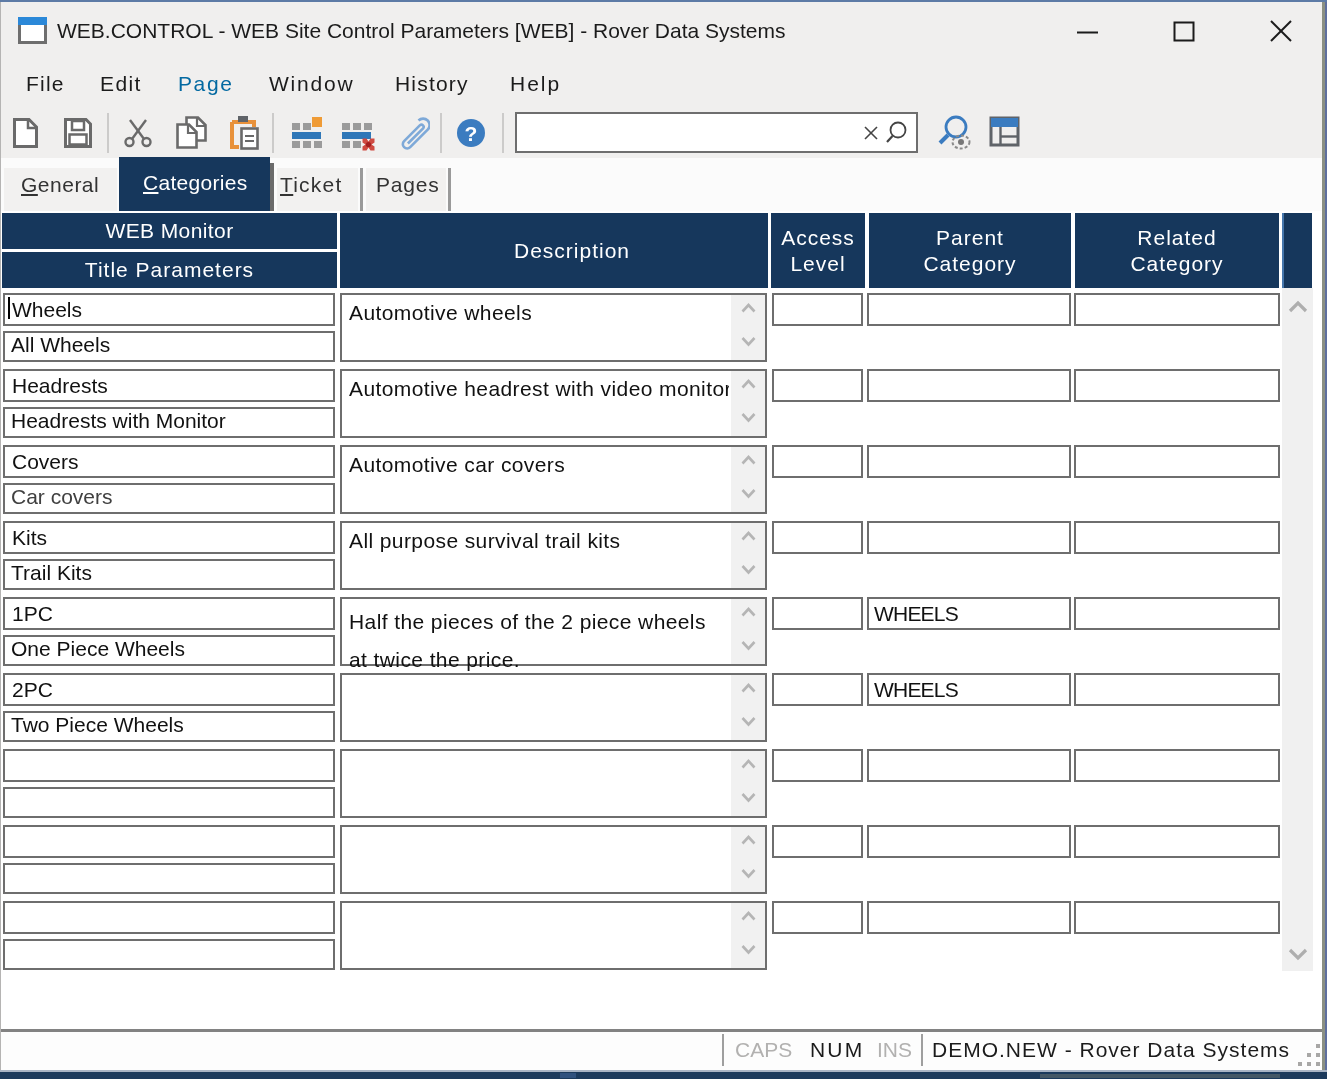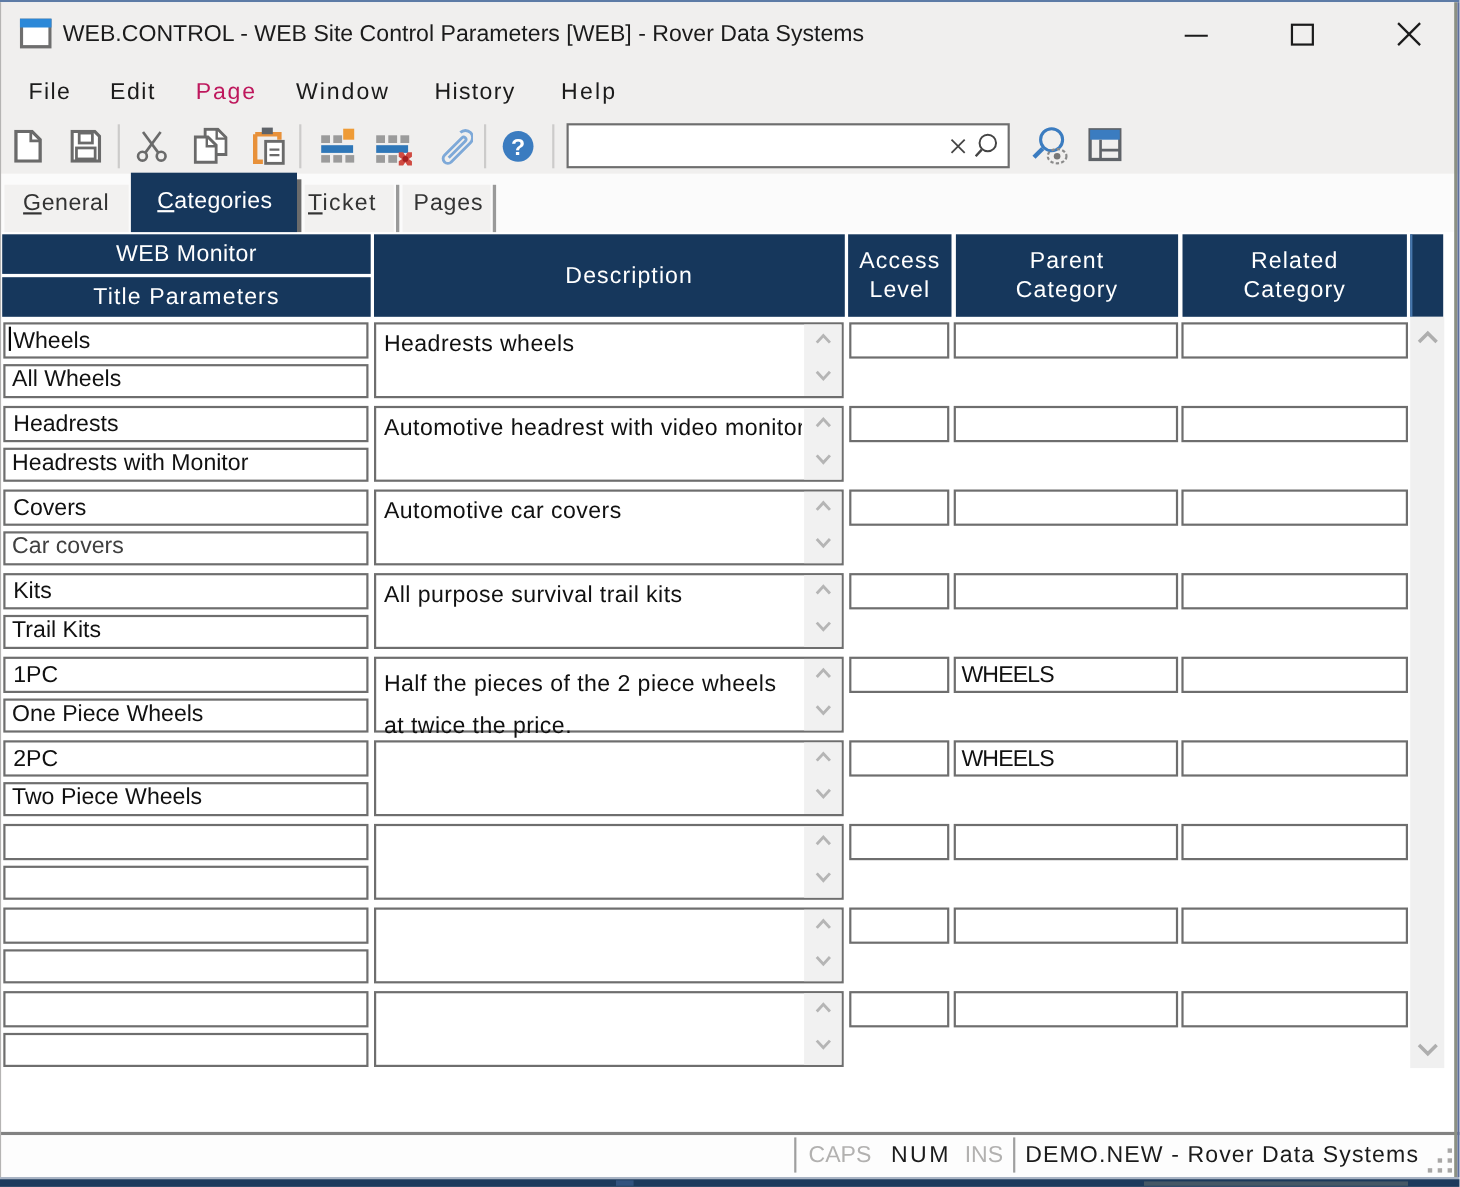--- a/index.html
+++ b/index.html
@@ -23,21 +23,21 @@
 
 <svg class="abs" style="left:1066px;top:16px;" width="240" height="32" viewBox="0 0 240 32">
   <line x1="11" y1="16.5" x2="32" y2="16.5" stroke="#1b1b1b" stroke-width="2"></line>
   <rect x="108.5" y="6.5" width="19" height="18" fill="none" stroke="#1b1b1b" stroke-width="2"></rect>
   <line x1="205" y1="5" x2="225" y2="25" stroke="#1b1b1b" stroke-width="2"></line>
   <line x1="225" y1="5" x2="205" y2="25" stroke="#1b1b1b" stroke-width="2"></line>
 </svg>
 
 <div class="abs" style="left:26px;top:72px;font-size:21px;letter-spacing:1.2px;color:#1b1b1b;">File</div>
 <div class="abs" style="left:100px;top:72px;font-size:21px;letter-spacing:1.4px;color:#1b1b1b;">Edit</div>
-<div class="abs" style="left:178px;top:72px;font-size:21px;letter-spacing:1.6px;color:#be185d;">Page</div>
+<div class="abs" style="left:178px;top:72px;font-size:21px;letter-spacing:1.6px;color:#0369a1;">Page</div>
 <div class="abs" style="left:269px;top:72px;font-size:21px;letter-spacing:1.8px;color:#1b1b1b;">Window</div>
 <div class="abs" style="left:395px;top:72px;font-size:21px;letter-spacing:1.2px;color:#1b1b1b;">History</div>
 <div class="abs" style="left:510px;top:72px;font-size:21px;letter-spacing:2px;color:#1b1b1b;">Help</div>
 
 <svg class="abs" style="left:12px;top:118px;" width="27" height="30" viewBox="0 0 27 30">
   <path d="M2.5 1.5 H17 L24.5 9 V28.5 H2.5 Z" fill="#fff" stroke="#6a6a6a" stroke-width="3"></path>
   <path d="M16 1.5 V10 H25" fill="none" stroke="#6a6a6a" stroke-width="2.5"></path>
 </svg>
 
 <svg class="abs" style="left:64px;top:118px;" width="28" height="30" viewBox="0 0 28 30">
@@ -158,21 +158,21 @@
 <svg class="chev" style="left:1287px;top:946px;" width="22" height="16" viewBox="0 0 22 16">
     <polyline points="3,4 11,12 19,4" fill="none" stroke="#aeaeae" stroke-width="3.2"></polyline>
   </svg>
 
 <div class="cell" style="left:3px;top:293px;width:332px;height:33px;">Wheels</div>
 <div class="abs" style="left:8px;top:297px;width:2px;height:22px;background:#000;"></div>
 <div class="cell" style="left:3px;top:331px;width:332px;height:31px;"></div>
 <div class="abs" style="left:11px;top:333px;font-size:21px;color:#111;white-space:nowrap;">All Wheels</div>
 <div class="abs" style="left:340px;top:293px;width:427px;height:69px;background:#fff;border:2px solid #6e6e6e;"></div>
 <div class="abs" style="left:731px;top:295px;width:34px;height:65px;background:#f1f1f1;"></div>
-<div class="abs" style="left:349px;top:299px;width:380px;font-size:21px;letter-spacing:0.4px;line-height:27px;color:#111;white-space:nowrap;overflow:hidden;">Headrests wheels</div>
+<div class="abs" style="left:349px;top:299px;width:380px;font-size:21px;letter-spacing:0.4px;line-height:27px;color:#111;white-space:nowrap;overflow:hidden;">Automotive wheels</div>
 <svg class="chev" style="left:740px;top:302px;" width="17" height="13" viewBox="0 0 17 13">
     <polyline points="2.5,9.5 8.5,3 14.5,9.5" fill="none" stroke="#b5b5b5" stroke-width="2.6"></polyline>
   </svg>
 <svg class="chev" style="left:740px;top:335px;" width="17" height="13" viewBox="0 0 17 13">
     <polyline points="2.5,3 8.5,9.5 14.5,3" fill="none" stroke="#b5b5b5" stroke-width="2.6"></polyline>
   </svg>
 <div class="cell" style="left:772px;top:293px;width:91px;height:33px;"></div>
 <div class="cell" style="left:867px;top:293px;width:204px;height:33px;padding-left:5px;letter-spacing:-0.8px;"></div>
 <div class="cell" style="left:1074px;top:293px;width:206px;height:33px;"></div>
 

